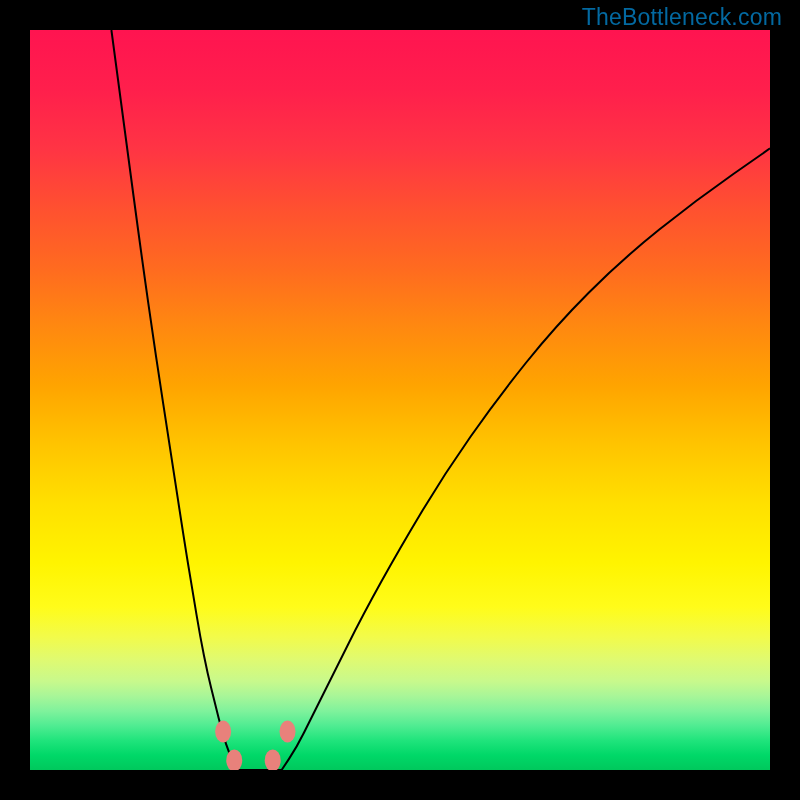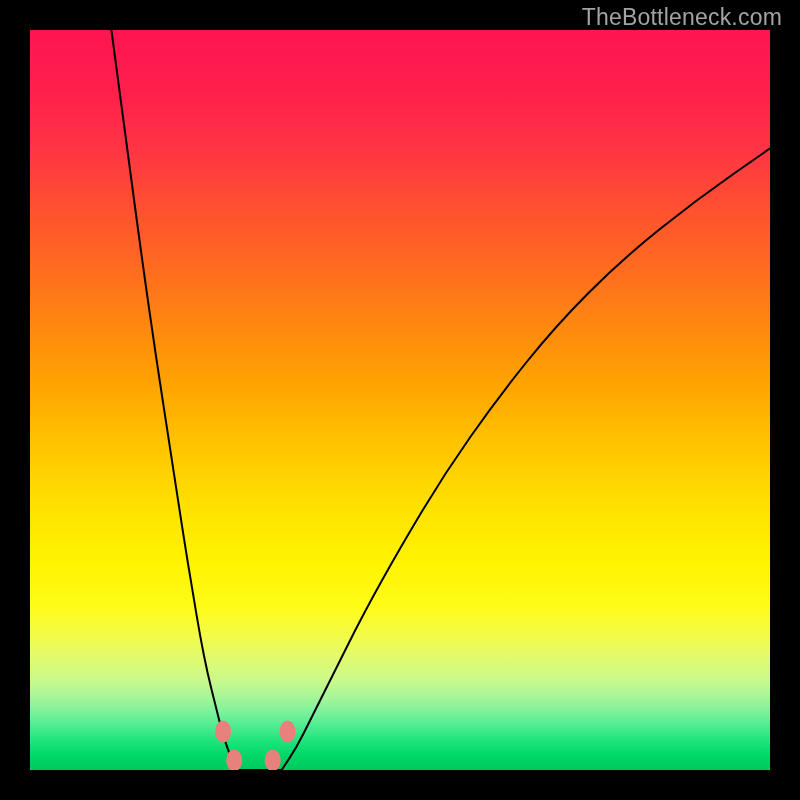--- a/index.html
+++ b/index.html
@@ -14,21 +14,21 @@
   .frame {
     position: relative;
     width: 800px;
     height: 800px;
     background: #000;
   }
   .watermark {
     position: absolute;
     top: 4px;
     right: 18px;
-    color: #a3a3a3;
+    color: #0369a1;
     font-size: 23px;
     font-weight: 500;
     letter-spacing: 0.2px;
     z-index: 10;
   }
   .plot-area {
     position: absolute;
     left: 30px;
     top: 30px;
     width: 740px;

